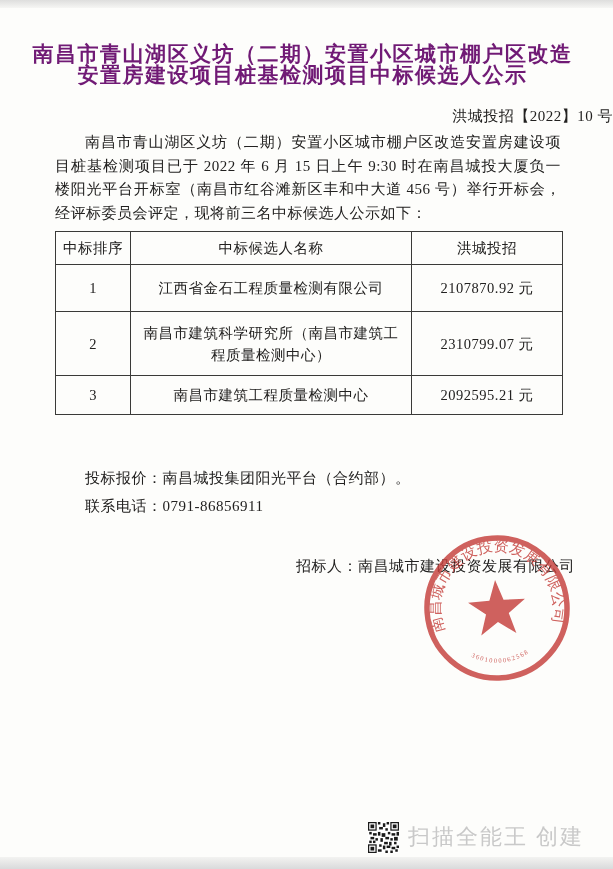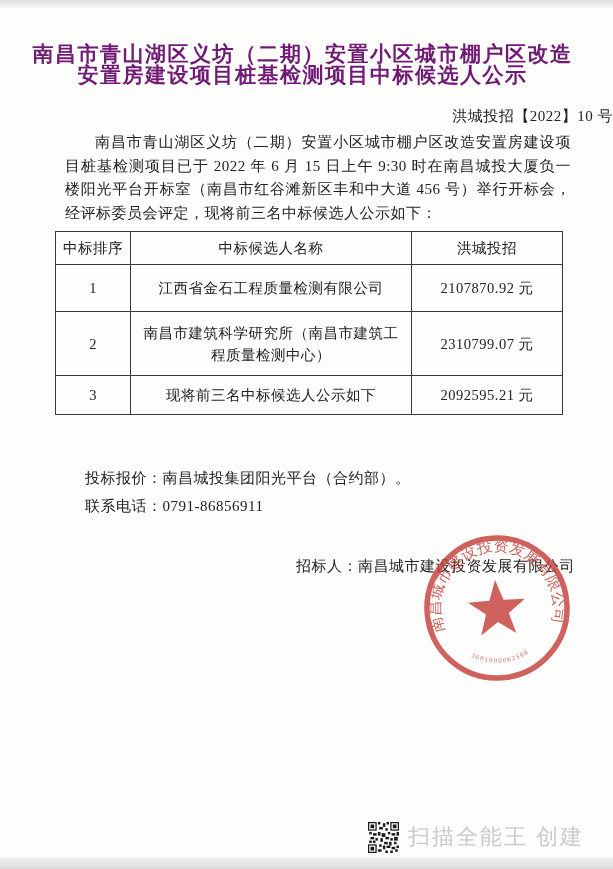--- a/index.html
+++ b/index.html
@@ -34,21 +34,21 @@
   .docnum{
     position:absolute;top:107px;left:0;width:613px;
     text-align:right;font-size:15px;letter-spacing:.5px;
   }
   .para{
     position:absolute;left:55px;width:506px;
     font-size:15px;line-height:23.5px;
     text-align:justify;text-justify:inter-ideograph;
     letter-spacing:.5px;
   }
-  .indent{text-indent:2em;margin-left:10px;}
+  .indent{text-indent:2em;}
   .intro{top:131px;}
   .notice{top:418px;}
   .line{
     position:absolute;left:55px;width:506px;
     font-size:15px;letter-spacing:.5px;
   }
   .supervisor{top:469px;text-indent:2em;}
   .contact{top:497px;text-indent:2em;}
   .bidder{left:296px;top:557px;width:300px;}
   .dateline{left:413px;top:591px;width:200px;}
@@ -123,21 +123,21 @@
       <td>江西省金石工程质量检测有限公司</td>
       <td>2107870.92 元</td>
     </tr>
     <tr class="r2">
       <td>2</td>
       <td>南昌市建筑科学研究所（南昌市建筑工程质量检测中心）</td>
       <td>2310799.07 元</td>
     </tr>
     <tr class="r3">
       <td>3</td>
-      <td>现将前三名中标候选人公示如下</td>
+      <td>南昌市建筑工程质量检测中心</td>
       <td>2092595.21 元</td>
     </tr>
   </tbody>
     </table>
 
 
   <div class="line supervisor">投标报价：南昌城投集团阳光平台（合约部）。</div>
   <div class="line contact">联系电话：0791-86856911</div>
 
   <div class="line bidder">招标人：南昌城市建设投资发展有限公司</div>

